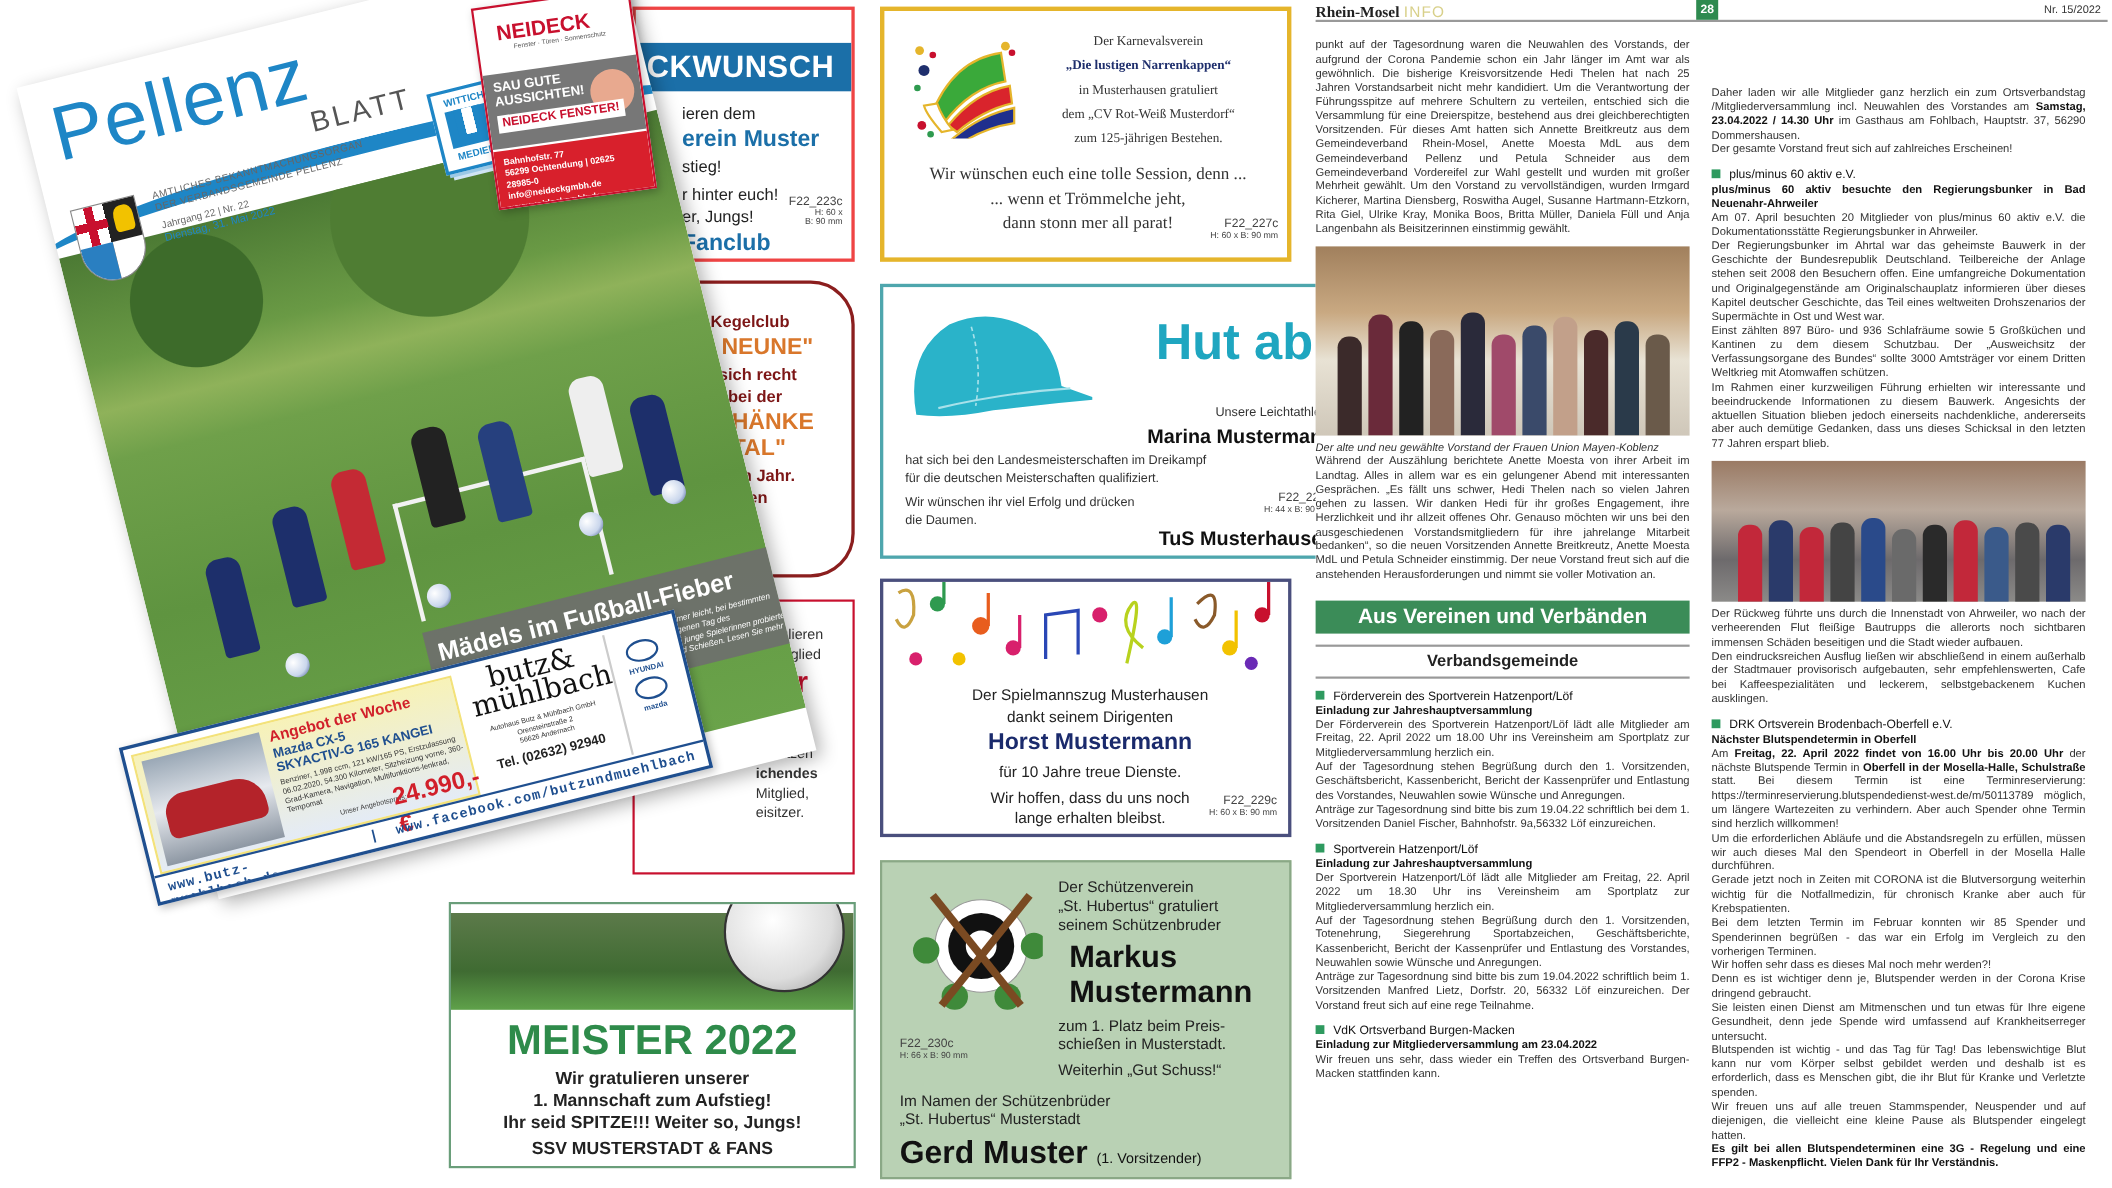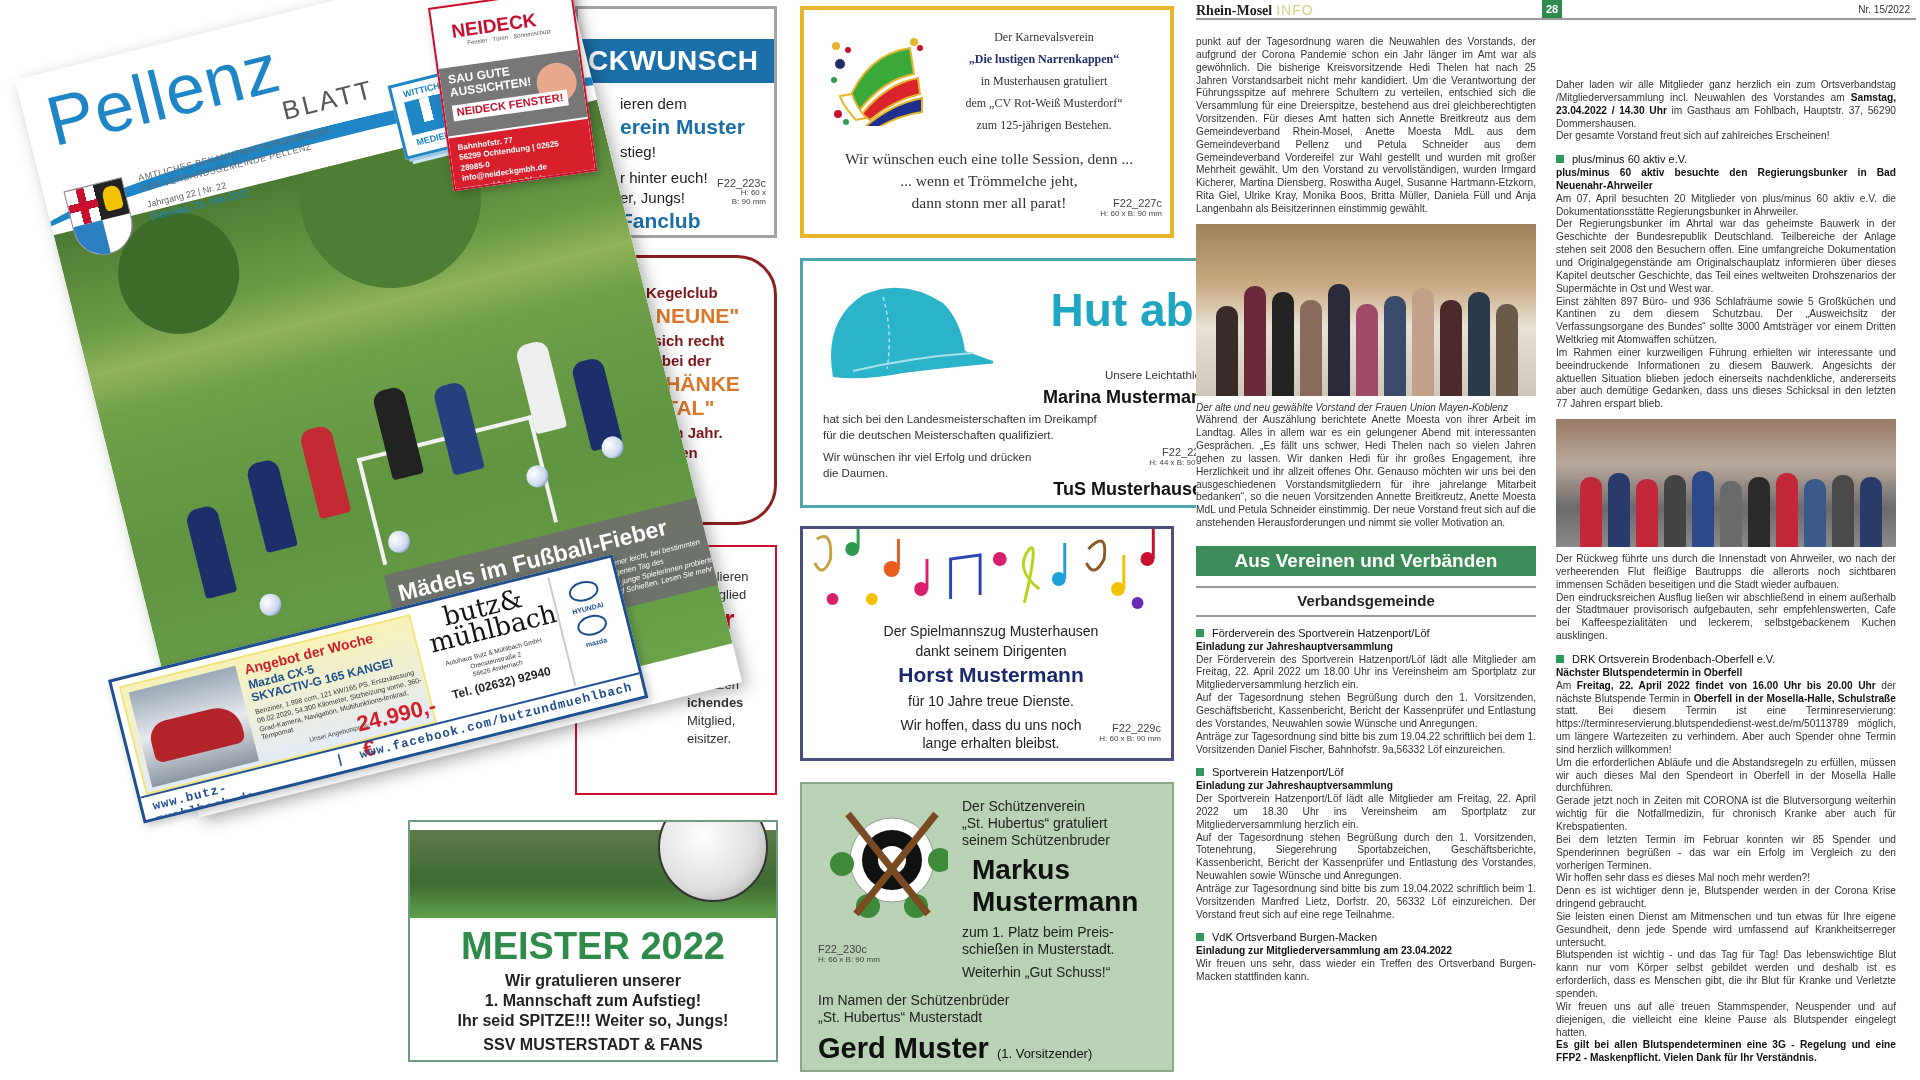--- a/index.html
+++ b/index.html
@@ -5,21 +5,21 @@
   * { box-sizing: border-box; margin: 0; padding: 0; }
   html, body { width: 1920px; height: 1080px; overflow: hidden; background: #ffffff; }
   body { position: relative; font-family: "Liberation Sans", sans-serif; color: #222; }
 
   
   .cover-wrap { position: absolute; left: 0; top: 0; width: 800px; height: 1080px; overflow: hidden; }
 
   
   .ad-card { position: absolute; background: #fff; overflow: hidden; }
 
-  .gluck { left: 575px; top: 6px; width: 202px; height: 232px; border: 3px solid #a3a3a3; }
+  .gluck { left: 575px; top: 6px; width: 202px; height: 232px; border: 3px solid #ef4444; }
   .gluck .band { position: absolute; left: 0; top: 30px; width: 100%; height: 44px; background: #1b6fa8; }
   .gluck .band span { position: absolute; left: 10px; top: 6px; color: #fff; font-weight: bold; font-size: 28px; letter-spacing: 0.5px; }
   .gluck .l { position: absolute; left: 42px; font-size: 15px; color: #222; font-weight: bold; }
   .gluck .blue { color: #1b6fa8; font-size: 21px; }
   .gluck .code { position: absolute; right: 8px; top: 168px; text-align: right; font-size: 11px; color: #444; line-height: 1.1; }
   .gluck .code small { font-size: 8px; display: block; }
 
   .kegel { left: 575px; top: 255px; width: 202px; height: 270px; border: 3px solid #8b1e1e; border-radius: 0 40px 40px 0; }
   .kegel .l { position: absolute; left: 58px; font-weight: bold; color: #7d1616; font-size: 15px; }
   .kegel .big { color: #d9772b; font-size: 21px; }

